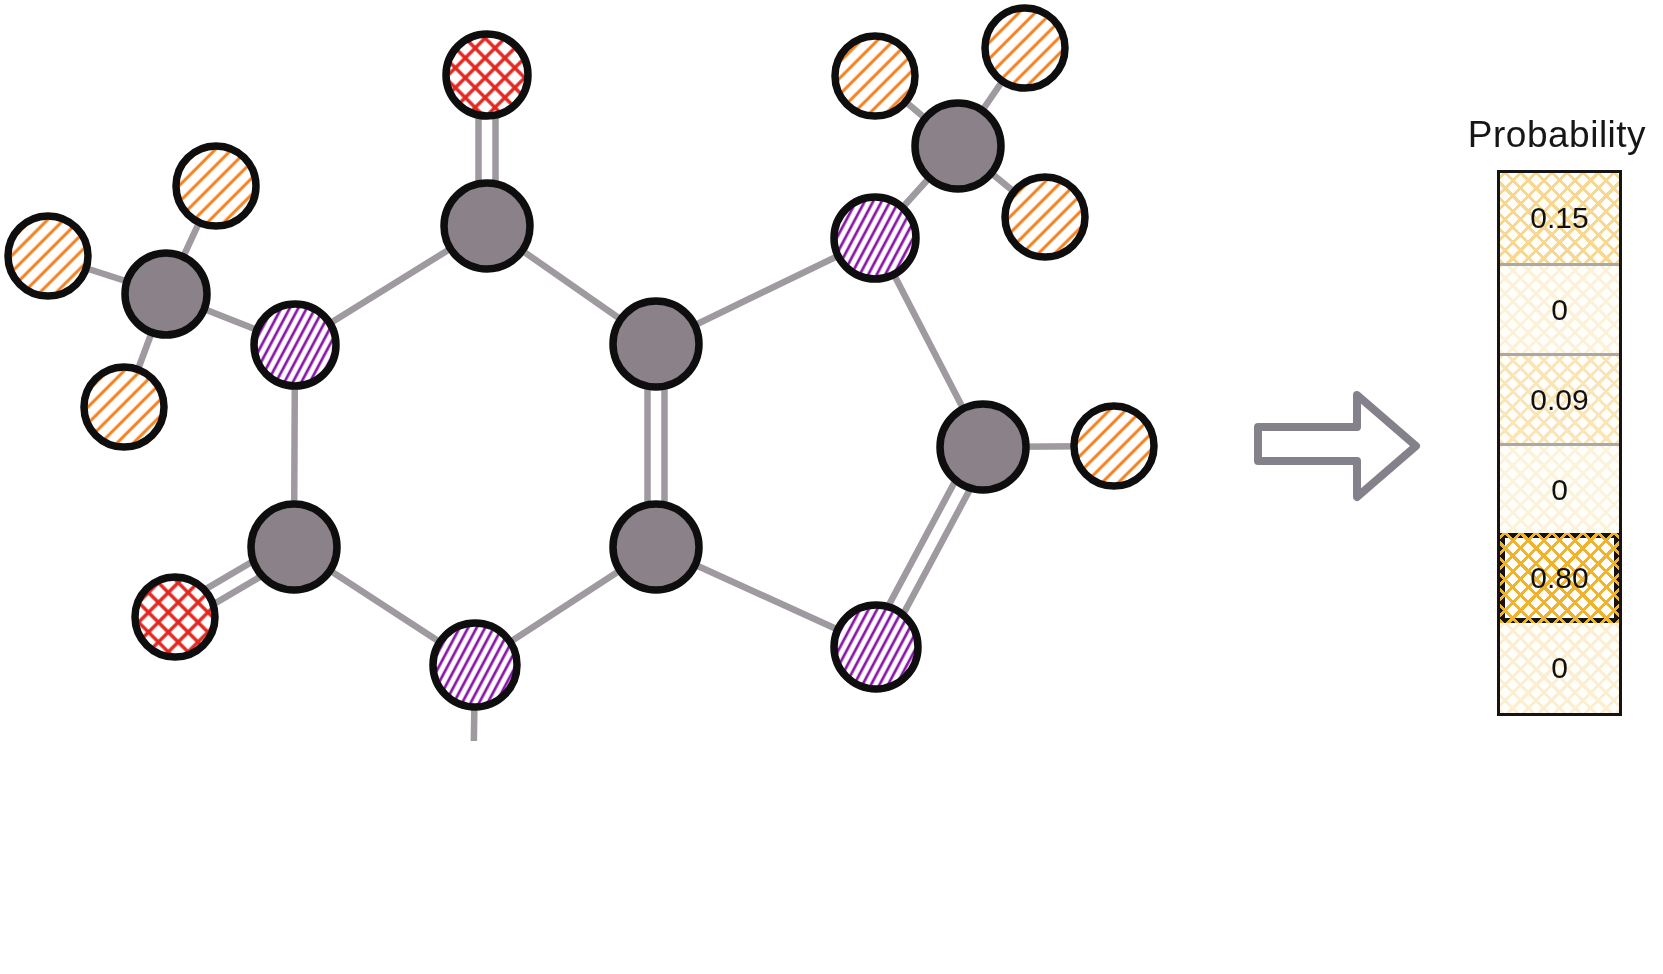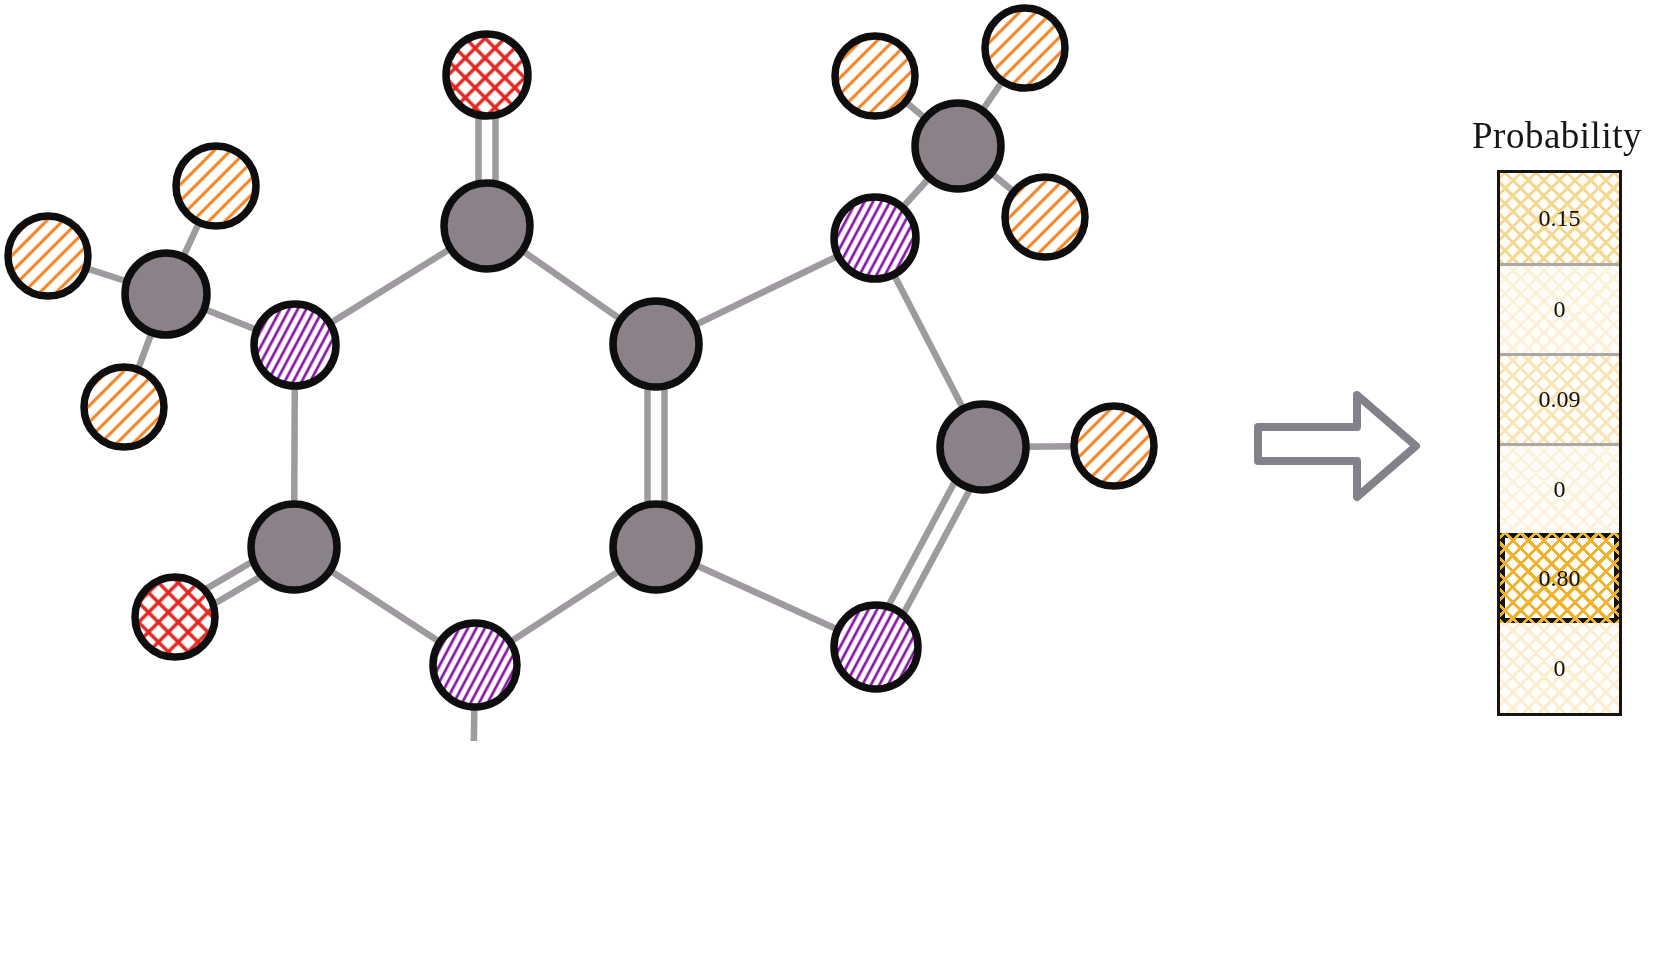--- a/index.html
+++ b/index.html
@@ -1,20 +1,20 @@
 <!DOCTYPE html>
 <html><head>
 <meta charset="utf-8">
 <style>
   html,body{margin:0;padding:0;background:#ffffff;}
   .canvas{
     position:relative;
     width:1663px;height:741px;
     background:#ffffff;
-    font-family:Liberation Serif, serif;
+    font-family:Liberation Sans, sans-serif;
     overflow:hidden;
   }
   .mol-svg{position:absolute;left:0;top:0;}
   .arrow-svg{position:absolute;left:1240px;top:380px;}
   .prob-title{
     position:absolute;left:1440px;top:114px;width:234px;
     text-align:center;font-size:37px;font-weight:500;color:#161616;
     letter-spacing:0.5px;
   }
   .prob-table{
@@ -26,21 +26,21 @@
     position:relative;height:90px;box-sizing:border-box;
     display:flex;align-items:center;justify-content:center;
   }
   .prow--sep{border-top:3px solid #a9a9a9;}
   .prow--bold{box-shadow:inset 0 0 0 5px #141414;}
   .prow .hatch{
     position:absolute;left:0;top:0;right:0;bottom:0;
     pointer-events:none;
   }
   .prow .val{
-    position:relative;z-index:2;font-size:24px;color:#101010;
+    position:relative;z-index:2;font-size:30px;color:#101010;
     font-weight:400;
   }
 </style>
 </head>
 <body>
 
 <div class="canvas">
 
   <svg class="mol-svg" width="1663" height="974" viewBox="0 0 1663 974">
     <defs>

